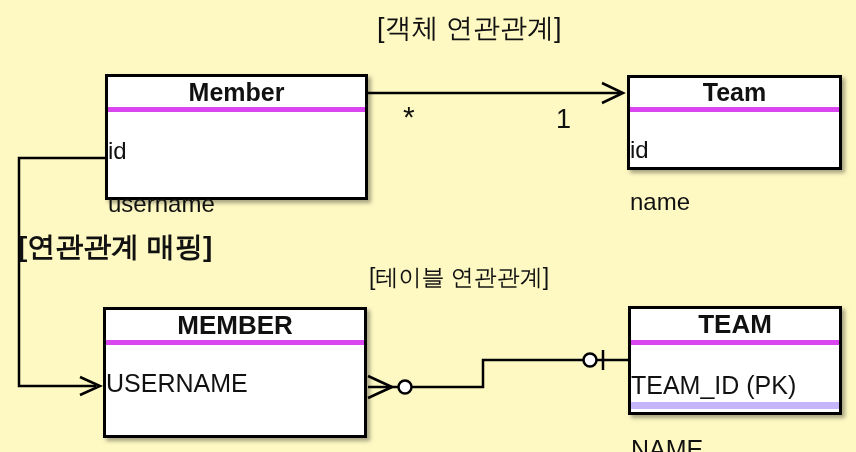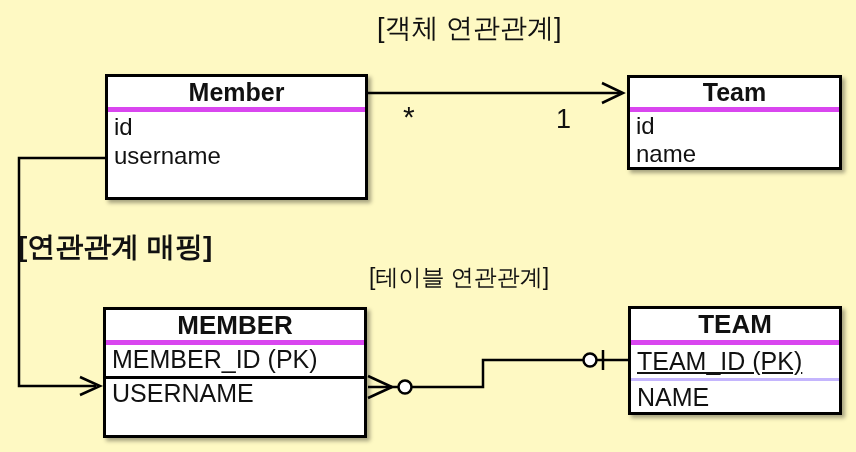--- a/index.html
+++ b/index.html
@@ -9,37 +9,37 @@
   }
   .connector-layer{position:absolute;left:0;top:0;z-index:1;pointer-events:none;}
   .box{
     position:absolute;z-index:2;background:#ffffff;border:3px solid #000;
     box-shadow:3px 3px 4px rgba(0,0,0,0.35);box-sizing:border-box;
   }
   .box-header{
     border-bottom:5px solid #d946ef;text-align:center;font-weight:bold;
     display:flex;align-items:center;justify-content:center;
   }
-  .field{padding-left:6px;white-space:nowrap;overflow:hidden;}
+  .field{white-space:nowrap;overflow:hidden;margin-top:24px;}
   .bold{font-weight:bold;}
   
   .member-box{left:105px;top:74px;width:263px;height:126px;}
   .member-box .box-header{height:30px;font-size:25px;}
   .member-box .field{line-height:29px;font-size:24px;}
   .team-box{left:627px;top:75px;width:215px;height:95px;}
   .team-box .box-header{height:29px;font-size:25px;}
   .team-box .field{line-height:28px;font-size:24px;}
   
   .member-table{left:103px;top:307px;width:264px;height:131px;}
   .member-table .box-header{height:30px;font-size:26px;}
   .member-table .pk-row{height:31px;line-height:31px;border-bottom:3px solid #000;font-size:25px;}
   .member-table .field{line-height:29px;font-size:25px;}
   .team-table{left:628px;top:306px;width:214px;height:109px;}
   .team-table .box-header{height:31px;font-size:26px;}
-  .team-table .pk-row{height:33px;line-height:33px;border-bottom:3px solid #c4b5fd;font-size:25px;text-decoration:underline;}
+  .team-table .pk-row{height:33px;line-height:33px;border-bottom:7px solid #c4b5fd;font-size:25px;}
   .team-table .field{line-height:33px;font-size:25px;}
   
   .caption{position:absolute;z-index:2;white-space:nowrap;}
   .title-object{left:377px;top:10px;font-size:27px;}
   .title-mapping{left:18px;top:228px;font-size:28px;font-weight:bold;}
   .title-table{left:369px;top:262px;font-size:23px;}
   .mult-many{left:403px;top:100px;font-size:30px;}
   .mult-one{left:556px;top:104px;font-size:27px;}
 </style>
 </head>
@@ -85,21 +85,20 @@
   <div class="box team-box">
     <div class="box-header">Team</div>
     <div class="box-body">
       <div class="field">id</div>
       <div class="field">name</div>
     </div>
   </div>
 
   <div class="box member-table">
     <div class="box-header">MEMBER</div>
-    <div class="field pk-row">MEMBER_ID (PK)</div>
     <div class="box-body">
       <div class="field">USERNAME</div>
     </div>
   </div>
 
   <div class="box team-table">
     <div class="box-header">TEAM</div>
     <div class="field pk-row">TEAM_ID (PK)</div>
     <div class="box-body">
       <div class="field">NAME</div>

